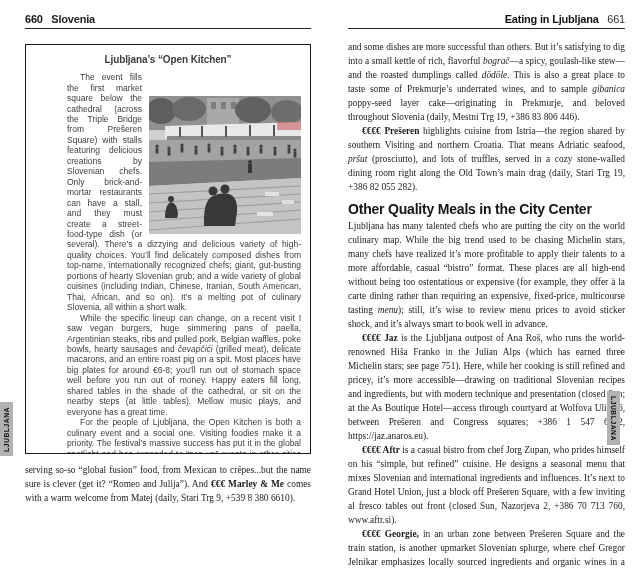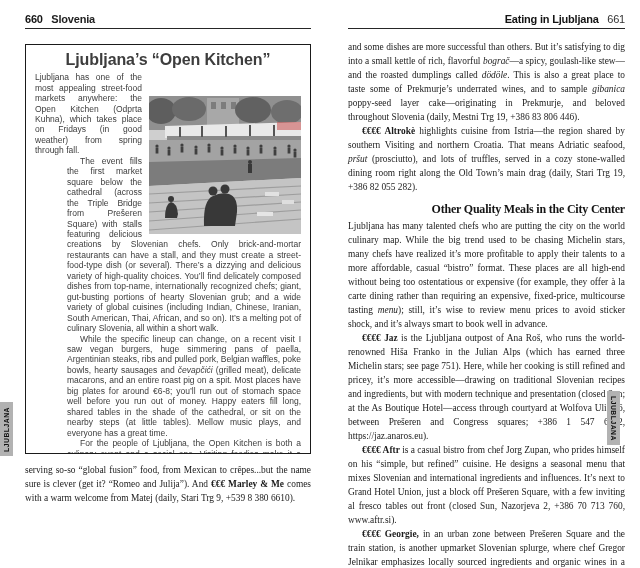--- a/index.html
+++ b/index.html
@@ -25,37 +25,37 @@
   .headrule{border:none;border-top:1.6px solid #262626;margin:3px 0 0 0;}
 
   
   .box{
     margin-top:15px;border:1.7px solid #1a1a1a;height:410px;box-sizing:border-box;
     padding:6px 9px 4px 9px;overflow:hidden;
     font-family:"Liberation Sans", sans-serif;font-size:8.5px;line-height:10.45px;
     color:#3c3c3c;text-align:justify;
   }
   .boxtitle{
-    text-align:center;font-weight:bold;font-size:16px;line-height:13.2px;
+    text-align:center;font-weight:bold;font-size:10px;line-height:13.2px;
     color:#3d3d3d;margin:2px 0 6px 0;letter-spacing:-0.1px;
   }
   .box p{margin:0;}
   .box p.ind{text-indent:13px;margin-left:32px;}
   .photofloat{
     float:right;width:152px;height:138px;margin:24px 0 3px 7px;display:block;
     background:#cfcfcf;
   }
 
   
   .bodytext{margin-top:9px;font-size:9.4px;line-height:14px;text-align:justify;color:#1b1b1b;}
   .bodytext p{margin:0;}
   .bodytext p.ind{text-indent:14px;}
   .subhead{
-    font-family:Liberation Serif, serif;font-weight:bold;font-size:12px;
-    color:#141414;margin:8px 0 3px 0;letter-spacing:-0.2px;text-align:right;text-indent:0;
+    font-family:Liberation Sans, sans-serif;font-weight:bold;font-size:14px;
+    color:#141414;margin:8px 0 3px 0;letter-spacing:-0.2px;text-align:left;text-indent:0;
   }
   .run-b{font-weight:bold;}
   .run-i{font-style:italic;}
 
   
   .edge-tab{
     position:absolute;width:13px;height:54px;background:#b2b2b2;
     display:flex;align-items:center;justify-content:center;
     font-family:"Liberation Sans", sans-serif;font-weight:bold;font-size:6.8px;
     letter-spacing:0.5px;color:#101010;
@@ -141,41 +141,41 @@
               <circle cx="76" cy="93" r="4.5"></circle>
               <path d="M55 130 Q54 104 64 100 Q72 96 80 98 Q89 101 88 116 L86 130 Z"></path>
               <circle cx="22" cy="103" r="3"></circle>
               <path d="M16 122 Q16 108 22 106 Q28 107 29 118 L28 122 Z"></path>
               <circle cx="101" cy="66" r="2"></circle>
               <rect x="99" y="68" width="4" height="9"></rect>
             </g>
             <rect x="116" y="96" width="14" height="4" fill="#e2e2e2"></rect>
             <rect x="133" y="104" width="12" height="4" fill="#dedede"></rect>
             <rect x="108" y="116" width="16" height="4" fill="#e5e5e5"></rect>
-          </svg><span>Ljubljana has one of the most appealing street-food markets anywhere: the Open Kitchen (Odprta Kuhna), which takes place on Fridays (in good weather) from spring through fall.</span></p>
+          </svg></p>
       <p class="ind"><span>The event fills the first market square below the cathedral (across the Triple Bridge from Prešeren Square) with stalls featuring delicious creations by Slovenian chefs. Only brick-and-mortar restaurants can have a stall, and they must create a street-food-type dish (or several). There’s a dizzying and delicious variety of high-quality choices. You’ll find delicately composed dishes from top-name, internationally recognized chefs; giant, gut-busting portions of hearty Slovenian grub; and a wide variety of global cuisines (including Indian, Chinese, Iranian, South American, Thai, African, and so on). It’s a melting pot of culinary Slovenia, all within a short walk.</span></p>
       <p class="ind"><span>While the specific lineup can change, on a recent visit I saw vegan burgers, huge simmering pans of paella, Argentinian steaks, ribs and pulled pork, Belgian waffles, poke bowls, hearty sausages and </span><span class="run-i">čevapčići</span><span> (grilled meat), delicate macarons, and an entire roast pig on a spit. Most places have big plates for around €6-8; you’ll run out of stomach space well before you run out of money. Happy eaters fill long, shared tables in the shade of the cathedral, or sit on the nearby steps (at little tables). Mellow music plays, and everyone has a great time.</span></p>
       <p class="ind"><span>For the people of Ljubljana, the Open Kitchen is both a culinary event and a social one. Visiting foodies make it a priority. The festival’s massive success has put it in the global spotlight and has expanded to “pop-up” events in other cities around Slovenia—check the website for details (festival runs mid-March-late Oct Fri 10:00-21:00; can be cancelled when it rains; at Pogačarjev Trg, www.odprtakuhna.si).</span></p>
     </section>
 
     <div class="bodytext">
       <p><span>serving so-so “global fusion” food, from Mexican to crêpes...but the name sure is clever (get it? “Romeo and Julija”). And </span><span class="run-b">€€€ Marley &amp; Me</span><span> comes with a warm welcome from Matej (daily, Stari Trg 9, +539 8 380 6610).</span></p>
     </div>
   </div>
 
   <div class="page page-right">
     <div class="pghead right">
       <span class="pg-title">Eating in Ljubljana</span>&nbsp;&nbsp;
       <span class="pg-num light">661</span>
     </div>
     <hr class="headrule">
 
     <div class="bodytext" style="margin-top:11px;">
       <p><span>and some dishes are more successful than others. But it’s satisfying to dig into a small kettle of rich, flavorful </span><span class="run-i">bograč</span><span>—a spicy, goulash-like stew—and the roasted dumplings called </span><span class="run-i">dödöle</span><span>. This is also a great place to taste some of Prekmurje’s underrated wines, and to sample </span><span class="run-i">gibanica</span><span> poppy-seed layer cake—originating in Prekmurje, and beloved throughout Slovenia (daily, Mestni Trg 19, +386 83 806 446).</span></p>
-      <p class="ind"><span class="run-b">€€€€ Altrokè</span><span> highlights cuisine from Istria—the region shared by southern Visiting and northern Croatia. That means Adriatic seafood, </span><span class="run-i">pršut</span><span> (prosciutto), and lots of truffles, served in a cozy stone-walled dining room right along the Old Town’s main drag (daily, Stari Trg 19, +386 82 055 282).</span></p>
+      <p class="ind"><span class="run-b">€€€€ Prešeren</span><span> highlights cuisine from Istria—the region shared by southern Visiting and northern Croatia. That means Adriatic seafood, </span><span class="run-i">pršut</span><span> (prosciutto), and lots of truffles, served in a cozy stone-walled dining room right along the Old Town’s main drag (daily, Stari Trg 19, +386 82 055 282).</span></p>
       <h2 class="subhead">Other Quality Meals in the City Center</h2>
       <p><span>Ljubljana has many talented chefs who are putting the city on the world culinary map. While the big trend used to be chasing Michelin stars, many chefs have realized it’s more profitable to apply their talents to a more affordable, casual “bistro” format. These places are all high-end without being too ostentatious or expensive (for example, they offer à la carte dining rather than requiring an expensive, fixed-price, multicourse tasting </span><span class="run-i">menu</span><span>); still, it’s wise to review menu prices to avoid sticker shock, and it’s always smart to book well in advance.</span></p>
       <p class="ind"><span class="run-b">€€€€ Jaz</span><span> is the Ljubljana outpost of Ana Roš, who runs the world-renowned Hiša Franko in the Julian Alps (which has earned three Michelin stars; see page 751). Here, while her cooking is still refined and pricey, it’s more accessible—drawing on traditional Slovenian recipes and ingredients, but with modern technique and presentation (closed Sun; at the As Boutique Hotel—access through courtyard at Wolfova Ulica 6, between Prešeren and Congress squares; +386 1 547 6662, https://jaz.anaros.eu).</span></p>
       <p class="ind"><span class="run-b">€€€€ Aftr</span><span> is a casual bistro from chef Jorg Zupan, who prides himself on his “simple, but refined” cuisine. He designs a seasonal menu that mixes Slovenian and international ingredients and influences. It’s next to Grand Hotel Union, just a block off Prešeren Square, with a few inviting al fresco tables out front (closed Sun, Nazorjeva 2, +386 70 713 760, www.aftr.si).</span></p>
       <p class="ind"><span class="run-b">€€€€ Georgie,</span><span> in an urban zone between Prešeren Square and the train station, is another upmarket Slovenian splurge, where chef Gregor Jelnikar emphasizes locally sourced ingredients and organic wines in a trendy yet casual atmosphere (Mon lunch only, Tue-Fri lunch and dinner, Sat dinner only, closed Sun, Čufarjeva 5, +386 40 431 123, www.georgiebistro.si).</span></p>
     </div>
   </div>
 
   <div class="edge-tab tab-left">
     <span>LJUBLJANA</span>

